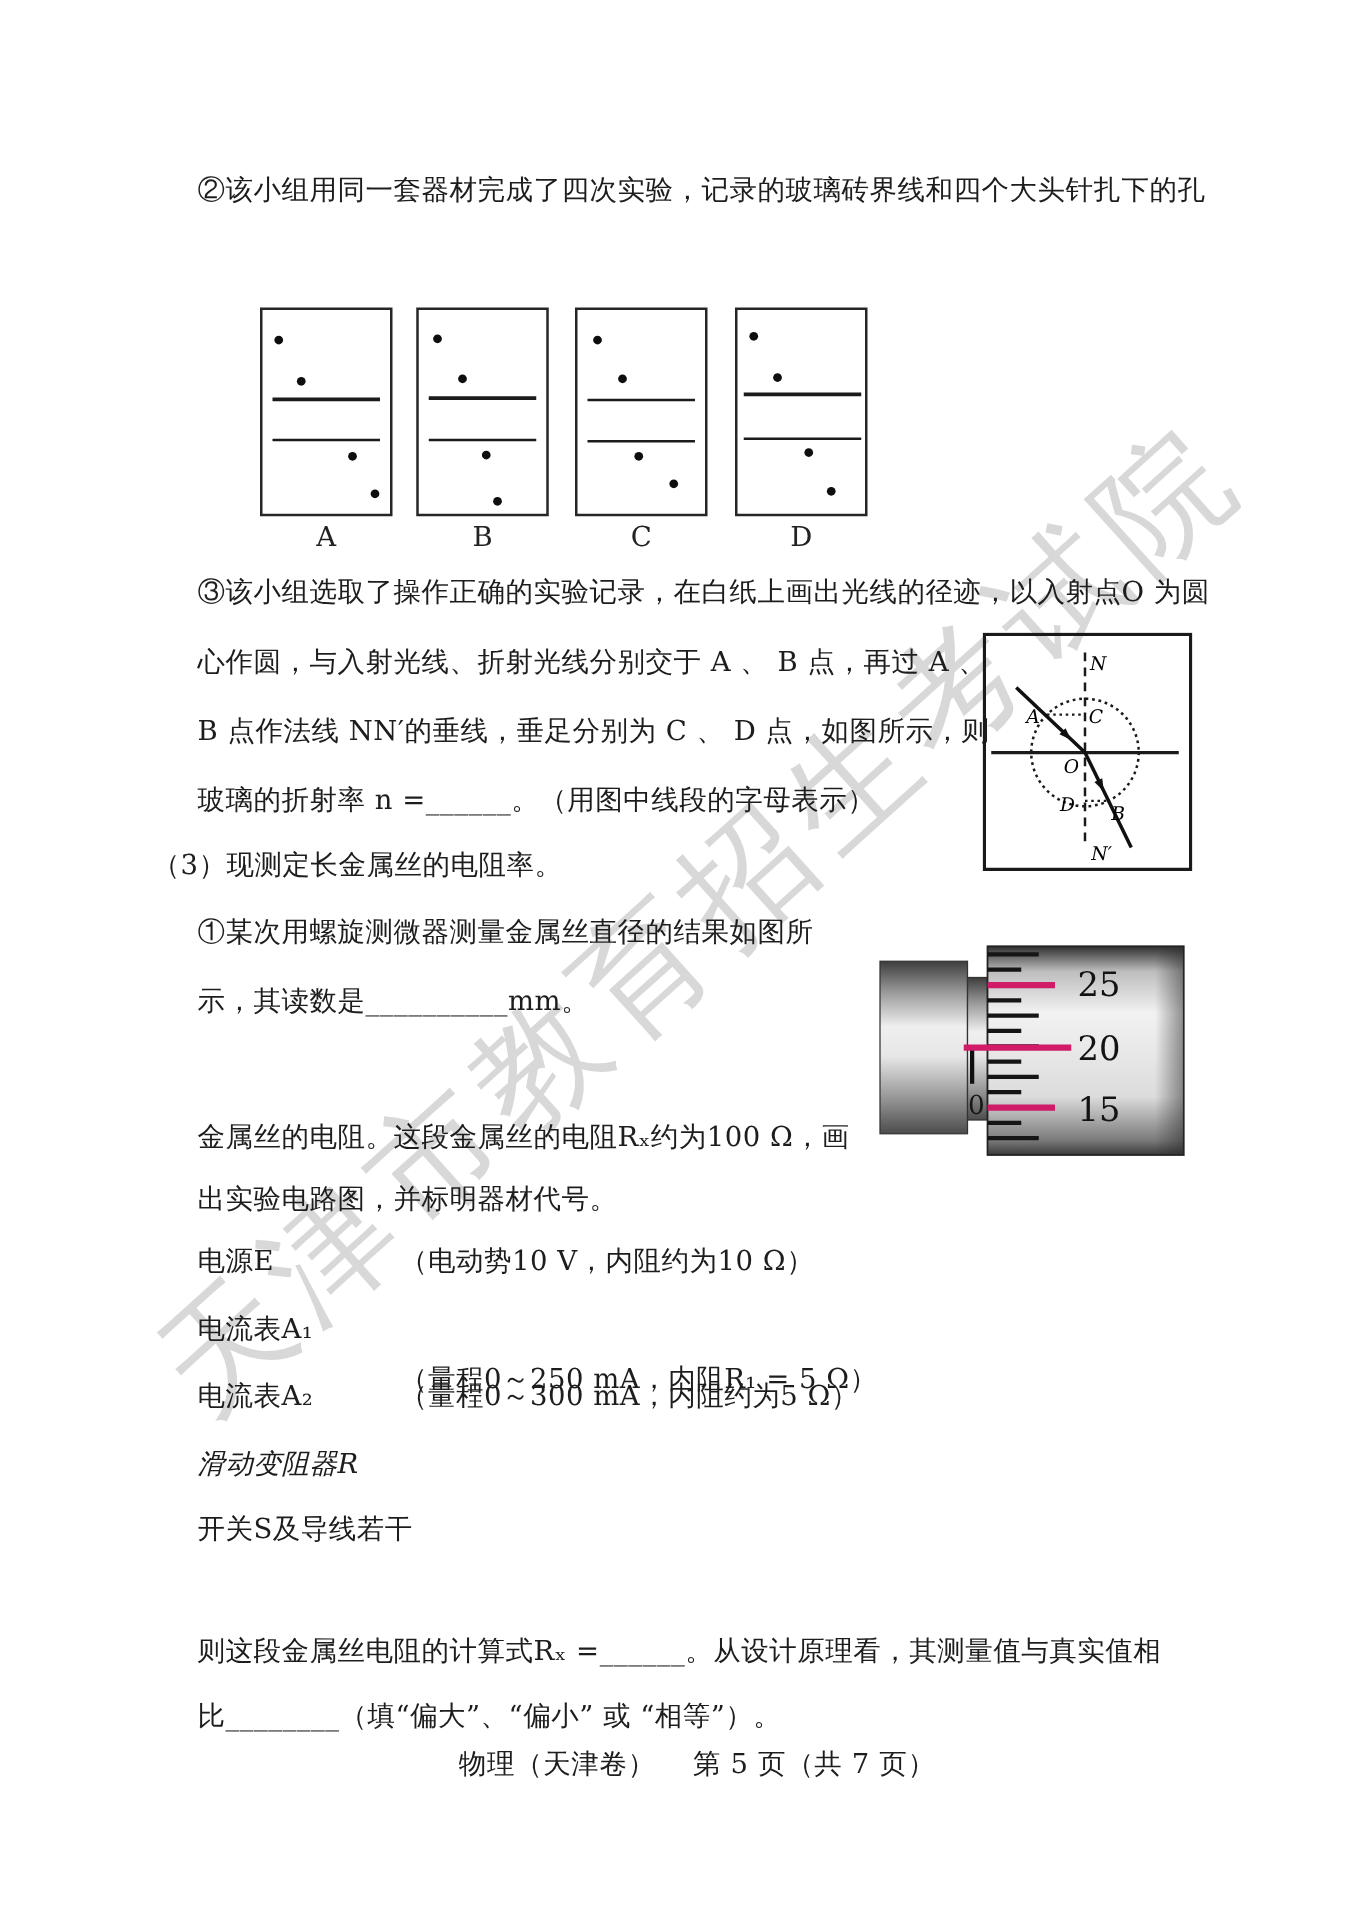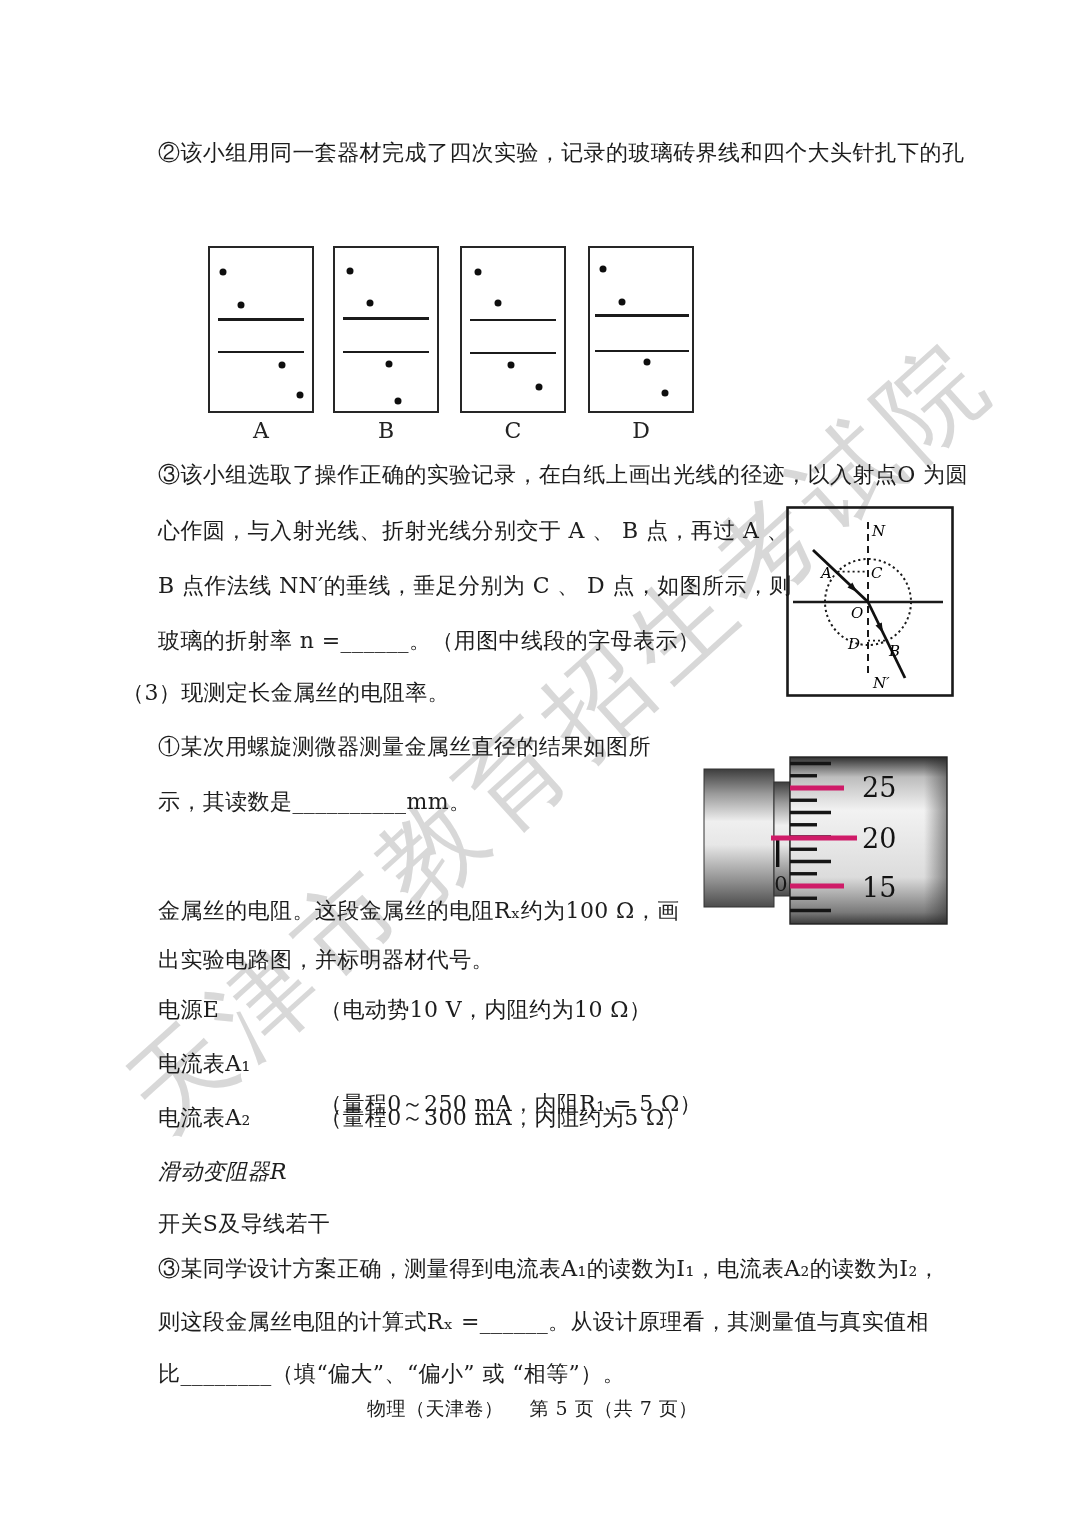--- a/index.html
+++ b/index.html
@@ -9,21 +9,21 @@
   .watermark{position:absolute;left:-40px;top:668px;width:1200px;text-align:center;
         font-size:102px;letter-spacing:10px;color:rgba(163,163,163,0.42);
         transform:rotate(-42deg);transform-origin:center;white-space:nowrap;z-index:0;}
   .content{position:absolute;inset:0;z-index:1;}
   .pinwrap{position:absolute;left:205px;top:246px;width:500px;height:208px;}
   .pinbox{position:absolute;top:0;width:106px;height:167px;border:2.4px solid #262626;box-sizing:border-box;}
   .pinline{position:absolute;height:2.6px;background:#1b1b1b;}
   .pindot{position:absolute;width:7px;height:7px;border-radius:50%;background:#0e0e0e;transform:translate(-50%,-50%);}
   .pinlabel{position:absolute;top:172px;width:106px;text-align:center;font-size:22px;color:#222;}
   .varlbl{font-style:italic;font-family:"DejaVu Serif",serif;}
-  .footer{position:absolute;font-size:19px;letter-spacing:0.5px;white-space:pre;}
+  .footer{position:absolute;font-size:22px;letter-spacing:0.5px;white-space:pre;}
 </style>
 </head>
 <body>
 
 <div class="page">
 
   <div class="watermark">天津市教育招生考试院</div>
 
   <div class="content">
 
@@ -155,20 +155,19 @@
 
     <div class="line" style="left:158px;top:996px;">电源E</div>
     <div class="line" style="left:320px;top:996px;">（电动势10 V，内阻约为10 Ω）</div>
     <div class="line" style="left:158px;top:1050px;">电流表A₁</div>
     <div class="line" style="left:320px;top:1090px;">（量程0～250 mA，内阻R₁ = 5 Ω）</div>
     <div class="line" style="left:158px;top:1104px;">电流表A₂</div>
     <div class="line" style="left:320px;top:1104px;">（量程0～300 mA，内阻约为5 Ω）</div>
     <div class="line" style="left:158px;top:1158px;font-style:italic;">滑动变阻器R</div>
     <div class="line" style="left:158px;top:1210px;">开关S及导线若干</div>
 
-    <div class="line" style="left:158px;top:1255px;">③某同学设计方案正确，测量得到电流表A₁的读数为I₁，电流表A₂的读数为I₂，</div>
     <div class="line" style="left:158px;top:1308px;">则这段金属丝电阻的计算式Rₓ =______。从设计原理看，其测量值与真实值相</div>
     <div class="line" style="left:158px;top:1360px;">比________（填“偏大”、“偏小” 或 “相等”）。</div>
 
     <div class="footer" style="left:367px;top:1396px;">物理（天津卷）　 第 5 页（共 7 页）</div>
 
   </div>
 </div>
 
 </body></html>

